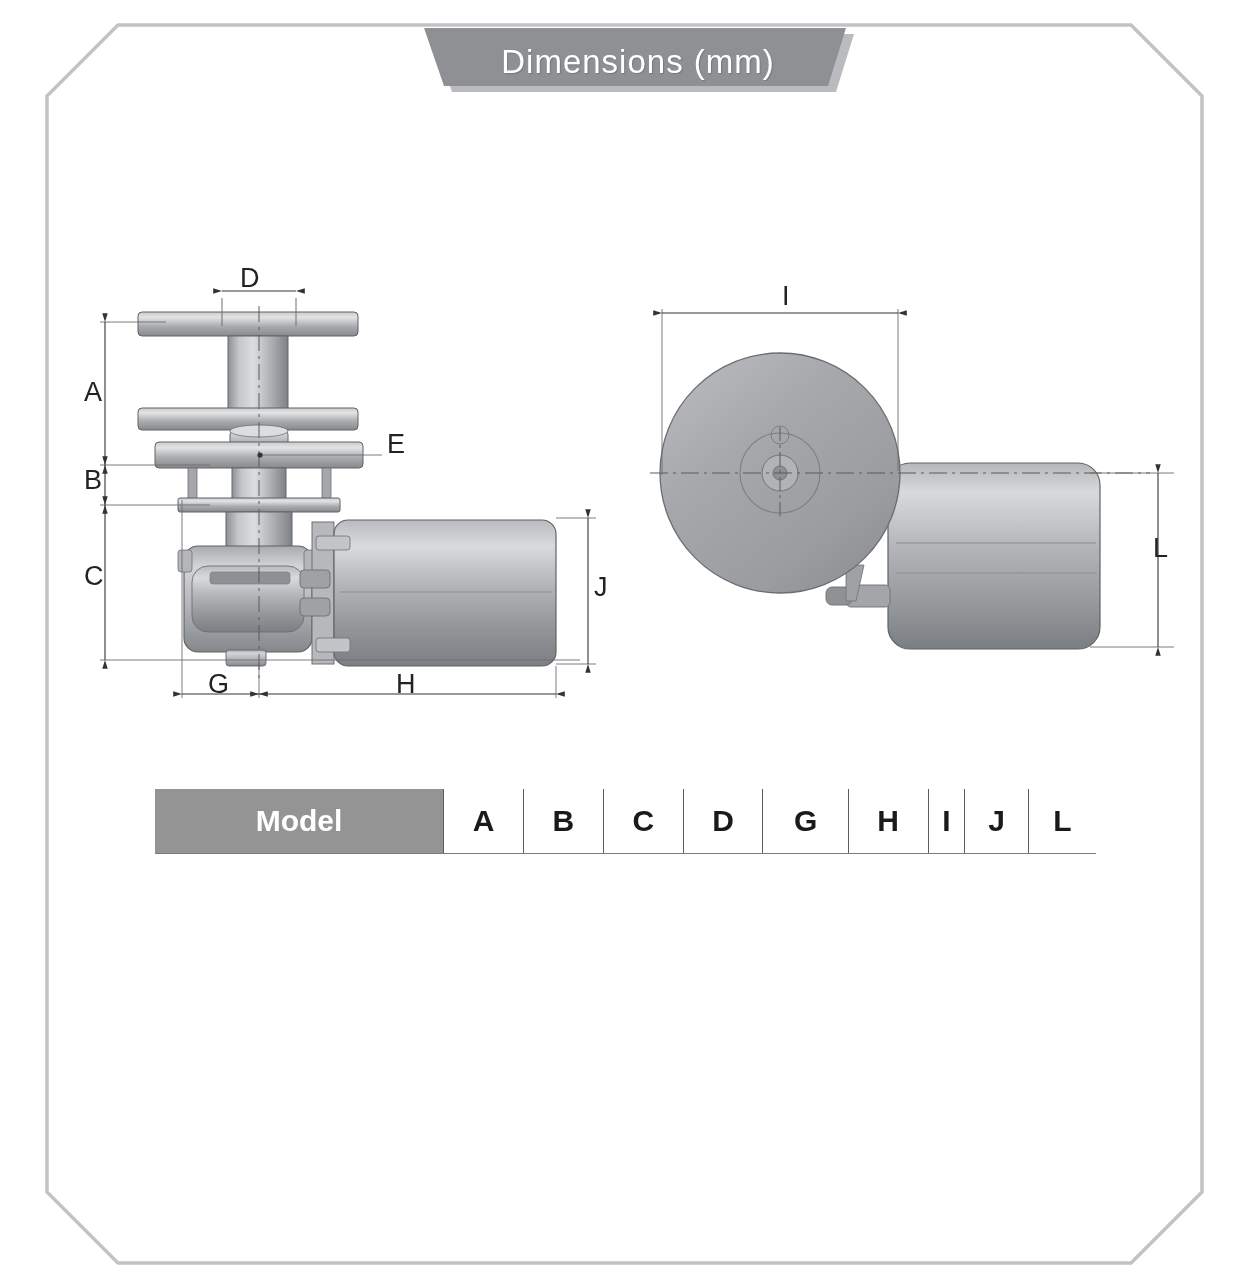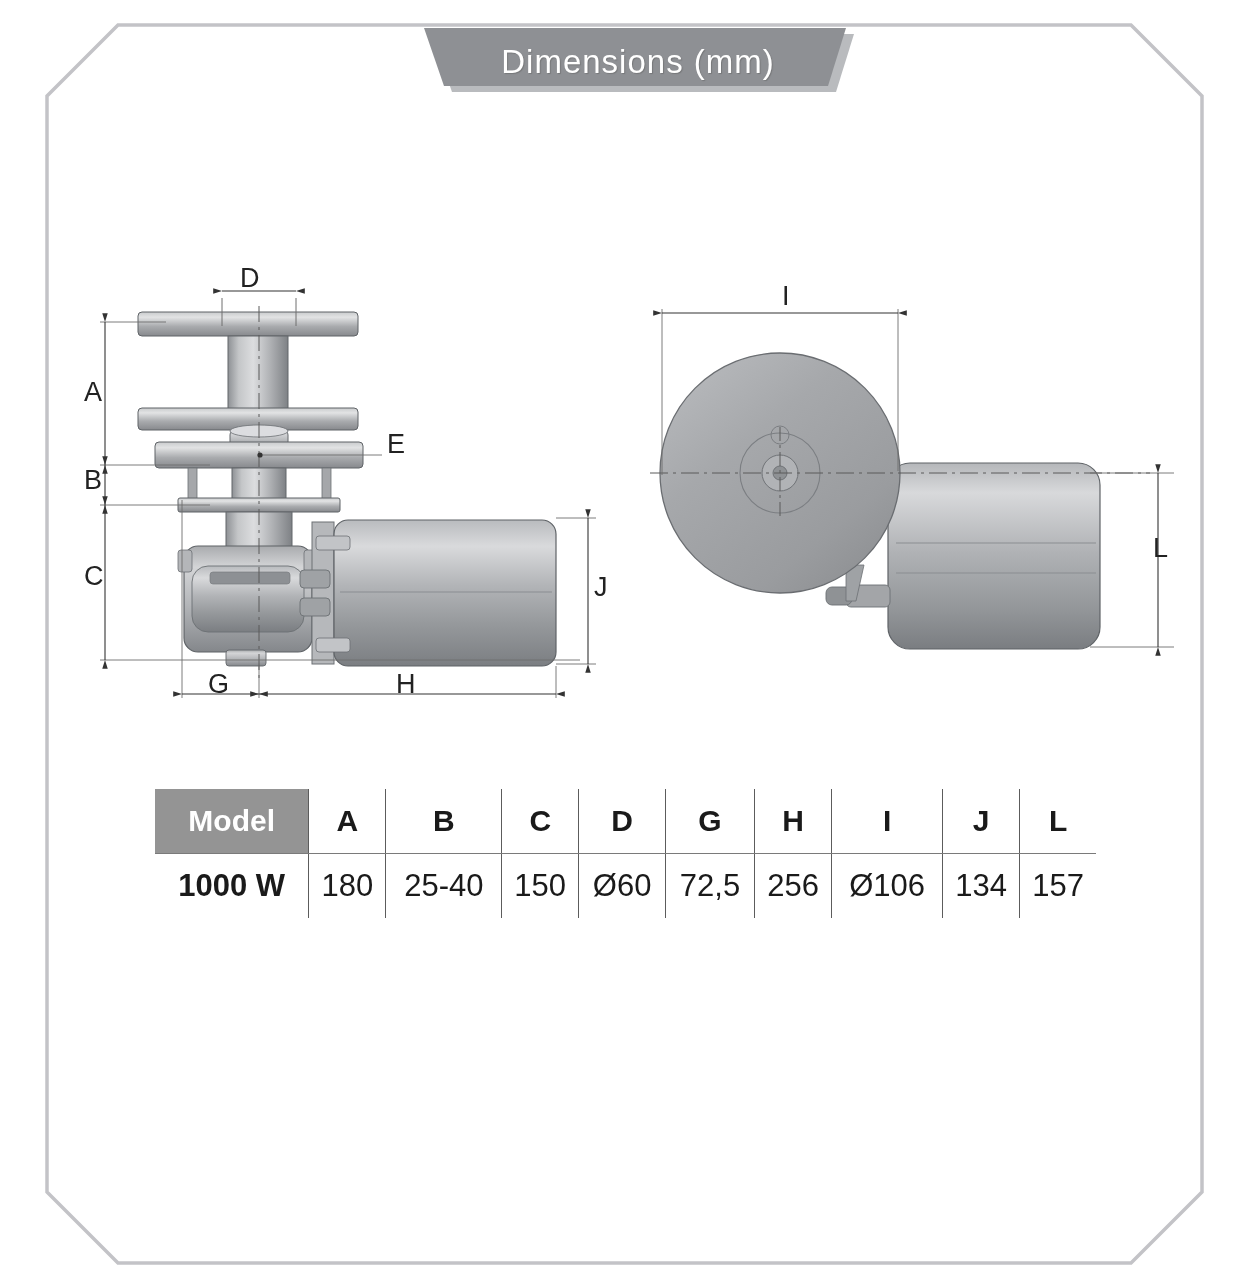--- a/index.html
+++ b/index.html
@@ -243,26 +243,14 @@
     <td>A</td>
     <td>B</td>
     <td>C</td>
     <td>D</td>
     <td>G</td>
     <td>H</td>
     <td>I</td>
     <td>J</td>
     <td class="last">L</td>
   </tr>
-  <tr class="body">
-    <td class="model-cell">1000 W</td>
-    <td>180</td>
-    <td>25-40</td>
-    <td>150</td>
-    <td>Ø60</td>
-    <td>72,5</td>
-    <td>256</td>
-    <td>Ø106</td>
-    <td>134</td>
-    <td class="last">157</td>
-  </tr>
 </tbody>
   </table>
 
 </body></html>

